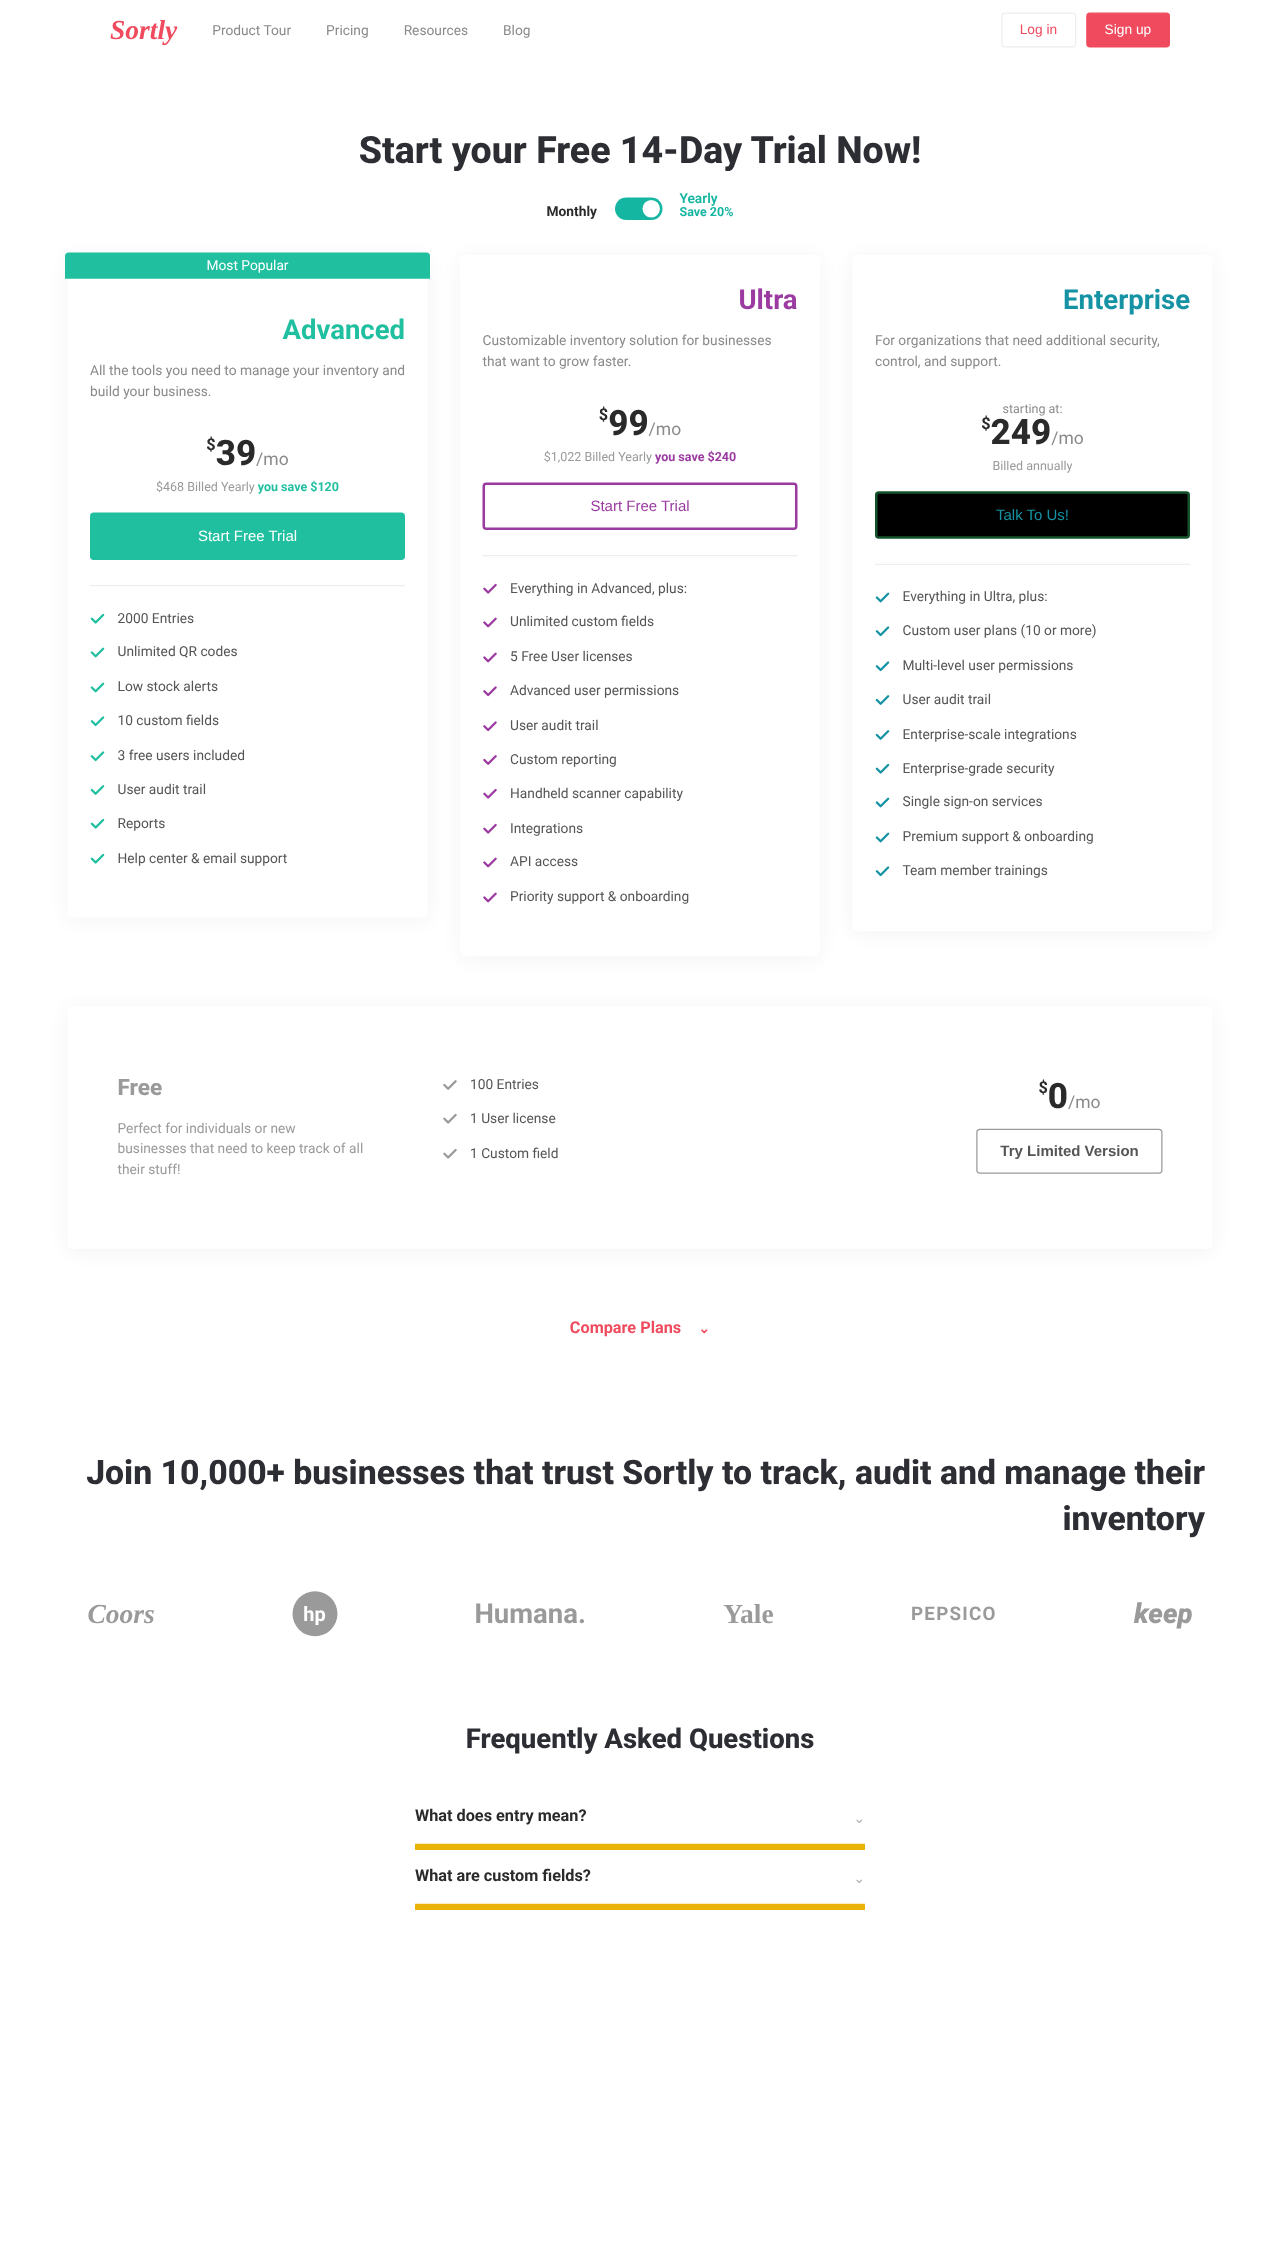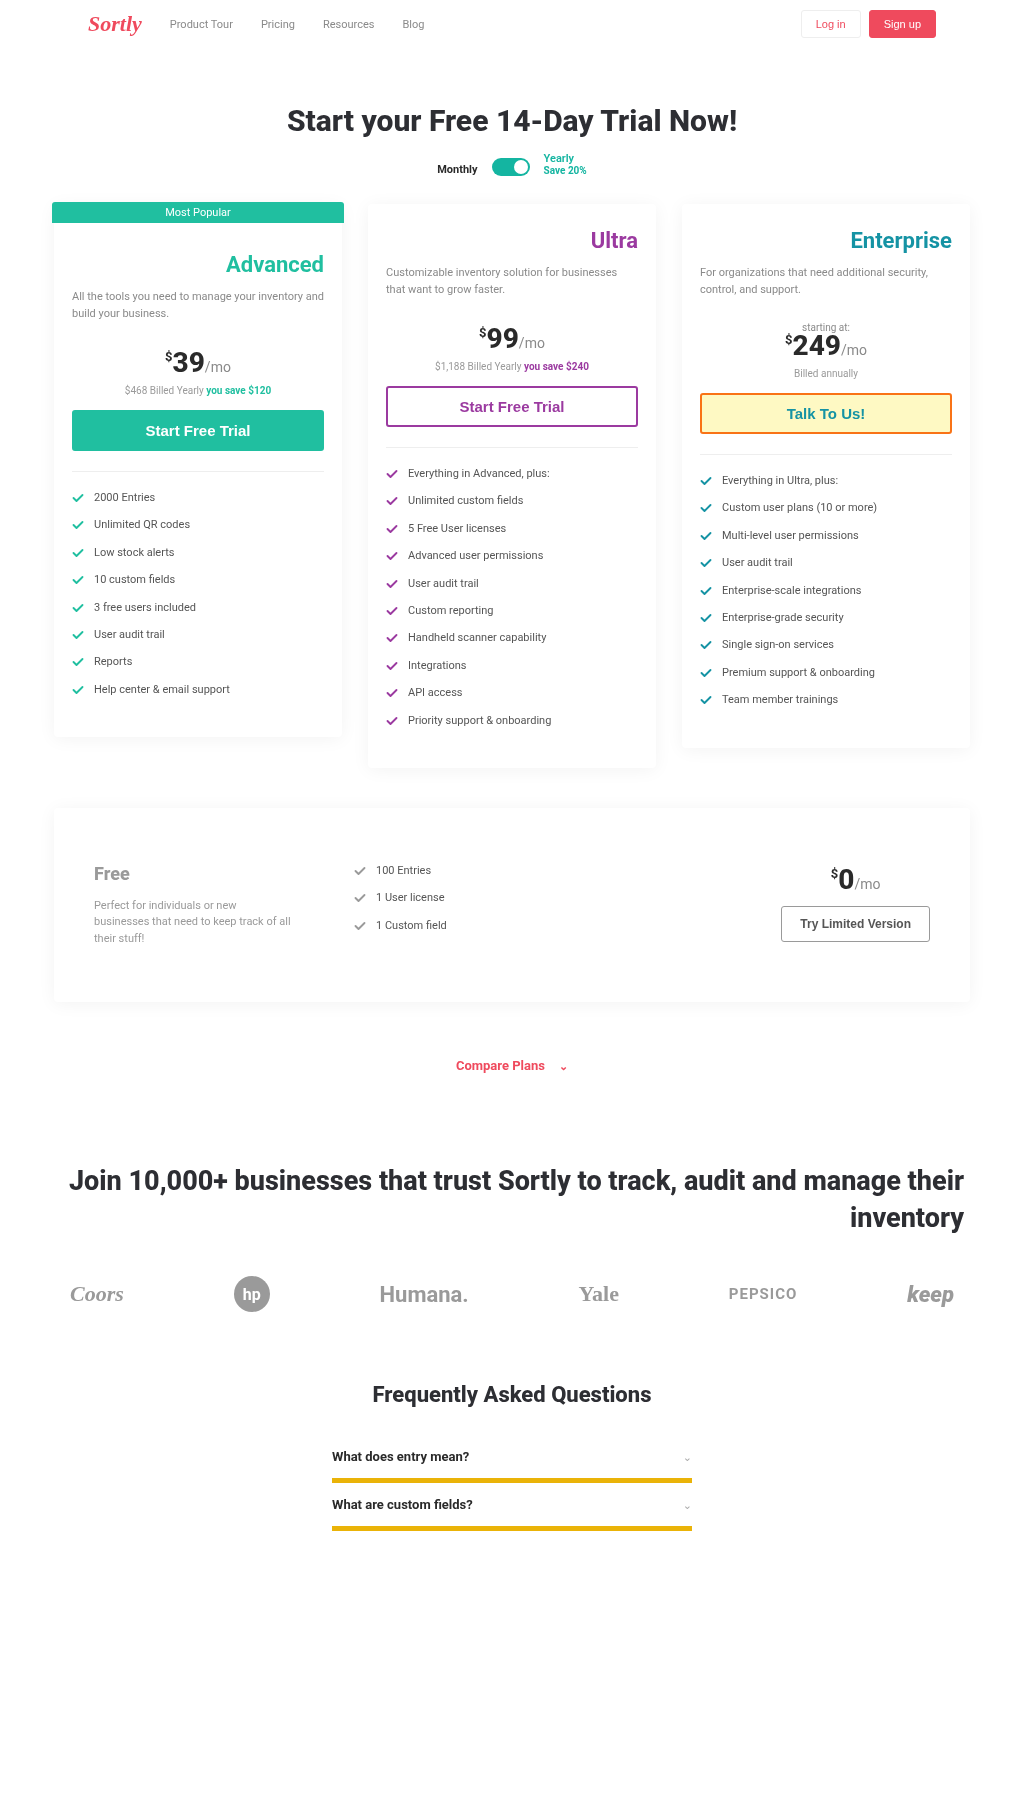--- a/index.html
+++ b/index.html
@@ -30,24 +30,24 @@
 .plan-sub{font-size:11px;color:#8a8a8a;line-height:1.5;margin-bottom:24px;text-align:left}
 .starting{text-align:center;font-size:10px;color:#8a8a8a;margin-bottom:-4px}
 .price-row{text-align:center;margin-bottom:6px}
 .dollar{font-size:13px;font-weight:700;vertical-align:top;position:relative;top:3px}
 .price{font-size:28px;font-weight:800}
 .per{font-size:14px;color:#8a8a8a}
 .bill-note{text-align:center;font-size:10px;color:#9a9a9a;margin-bottom:14px}
 .bill-note .save{font-weight:700}
 .adv .save{color:#20bfa0}
 .ultra .save{color:#9b3aa0}
-.cta{display:block;width:100%;padding:10px 0;font-size:15px;font-weight:700;border-radius:3px;cursor:pointer;text-align:center;margin-bottom:20px}
+.cta{display:block;width:100%;padding:10px 0;font-size:12px;font-weight:400;border-radius:3px;cursor:pointer;text-align:center;margin-bottom:20px}
 .adv .cta{background:#20bfa0;color:#fff;border:2px solid #20bfa0}
 .ultra .cta{background:#fff;color:#9b3aa0;border:2px solid #9b3aa0}
-.ent .cta{background:#fef9c3;color:#1593a4;border:2px solid #f97316}
+.ent .cta{background:#000000;color:#1593a4;border:2px solid #14532d}
 .divider{height:1px;background:#eee;margin-bottom:18px}
 ul.feat{list-style:none}
 ul.feat li{font-size:11px;color:#555;display:flex;align-items:flex-start;gap:10px;margin-bottom:12px;line-height:1.4}
 .check{flex-shrink:0;width:12px;height:12px;position:relative;top:2px}
 .check svg{width:12px;height:12px}
 .adv .check svg{stroke:#20bfa0}
 .ultra .check svg{stroke:#9b3aa0}
 .ent .check svg{stroke:#1593a4}
 .free-card{margin:40px 54px 0;background:#fff;box-shadow:0 2px 18px rgba(0,0,0,.05);border-radius:4px;padding:55px 40px;display:flex;gap:60px;align-items:flex-start}
 .free-left h3{font-size:18px;font-weight:800;color:#9a9a9a;margin-bottom:14px}
@@ -156,21 +156,21 @@
             </svg></span>
           <span>Help center &amp; email support</span>
         </li>
       </ul>
   </div>
 
   <div class="card ultra">
     <div class="plan-name">Ultra</div>
     <div class="plan-sub">Customizable inventory solution for businesses that want to grow faster.</div>
     <div class="price-row"><span class="dollar">$</span><span class="price">99</span><span class="per">/mo</span></div>
-    <div class="bill-note"><span>$1,188 Billed Yearly </span><span class="save">you save $240</span></div>
+    <div class="bill-note"><span>$1,022 Billed Yearly </span><span class="save">you save $240</span></div>
     <button class="cta">Start Free Trial</button>
     <div class="divider"></div>
     <ul class="feat">
         <li>
           <span class="check"><svg viewBox="0 0 16 16" fill="none" stroke-width="2.5" stroke-linecap="round" stroke-linejoin="round">
               <polyline points="2,8 6,12 14,4"></polyline>
             </svg></span>
           <span>Everything in Advanced, plus:</span>
         </li>
         <li>

